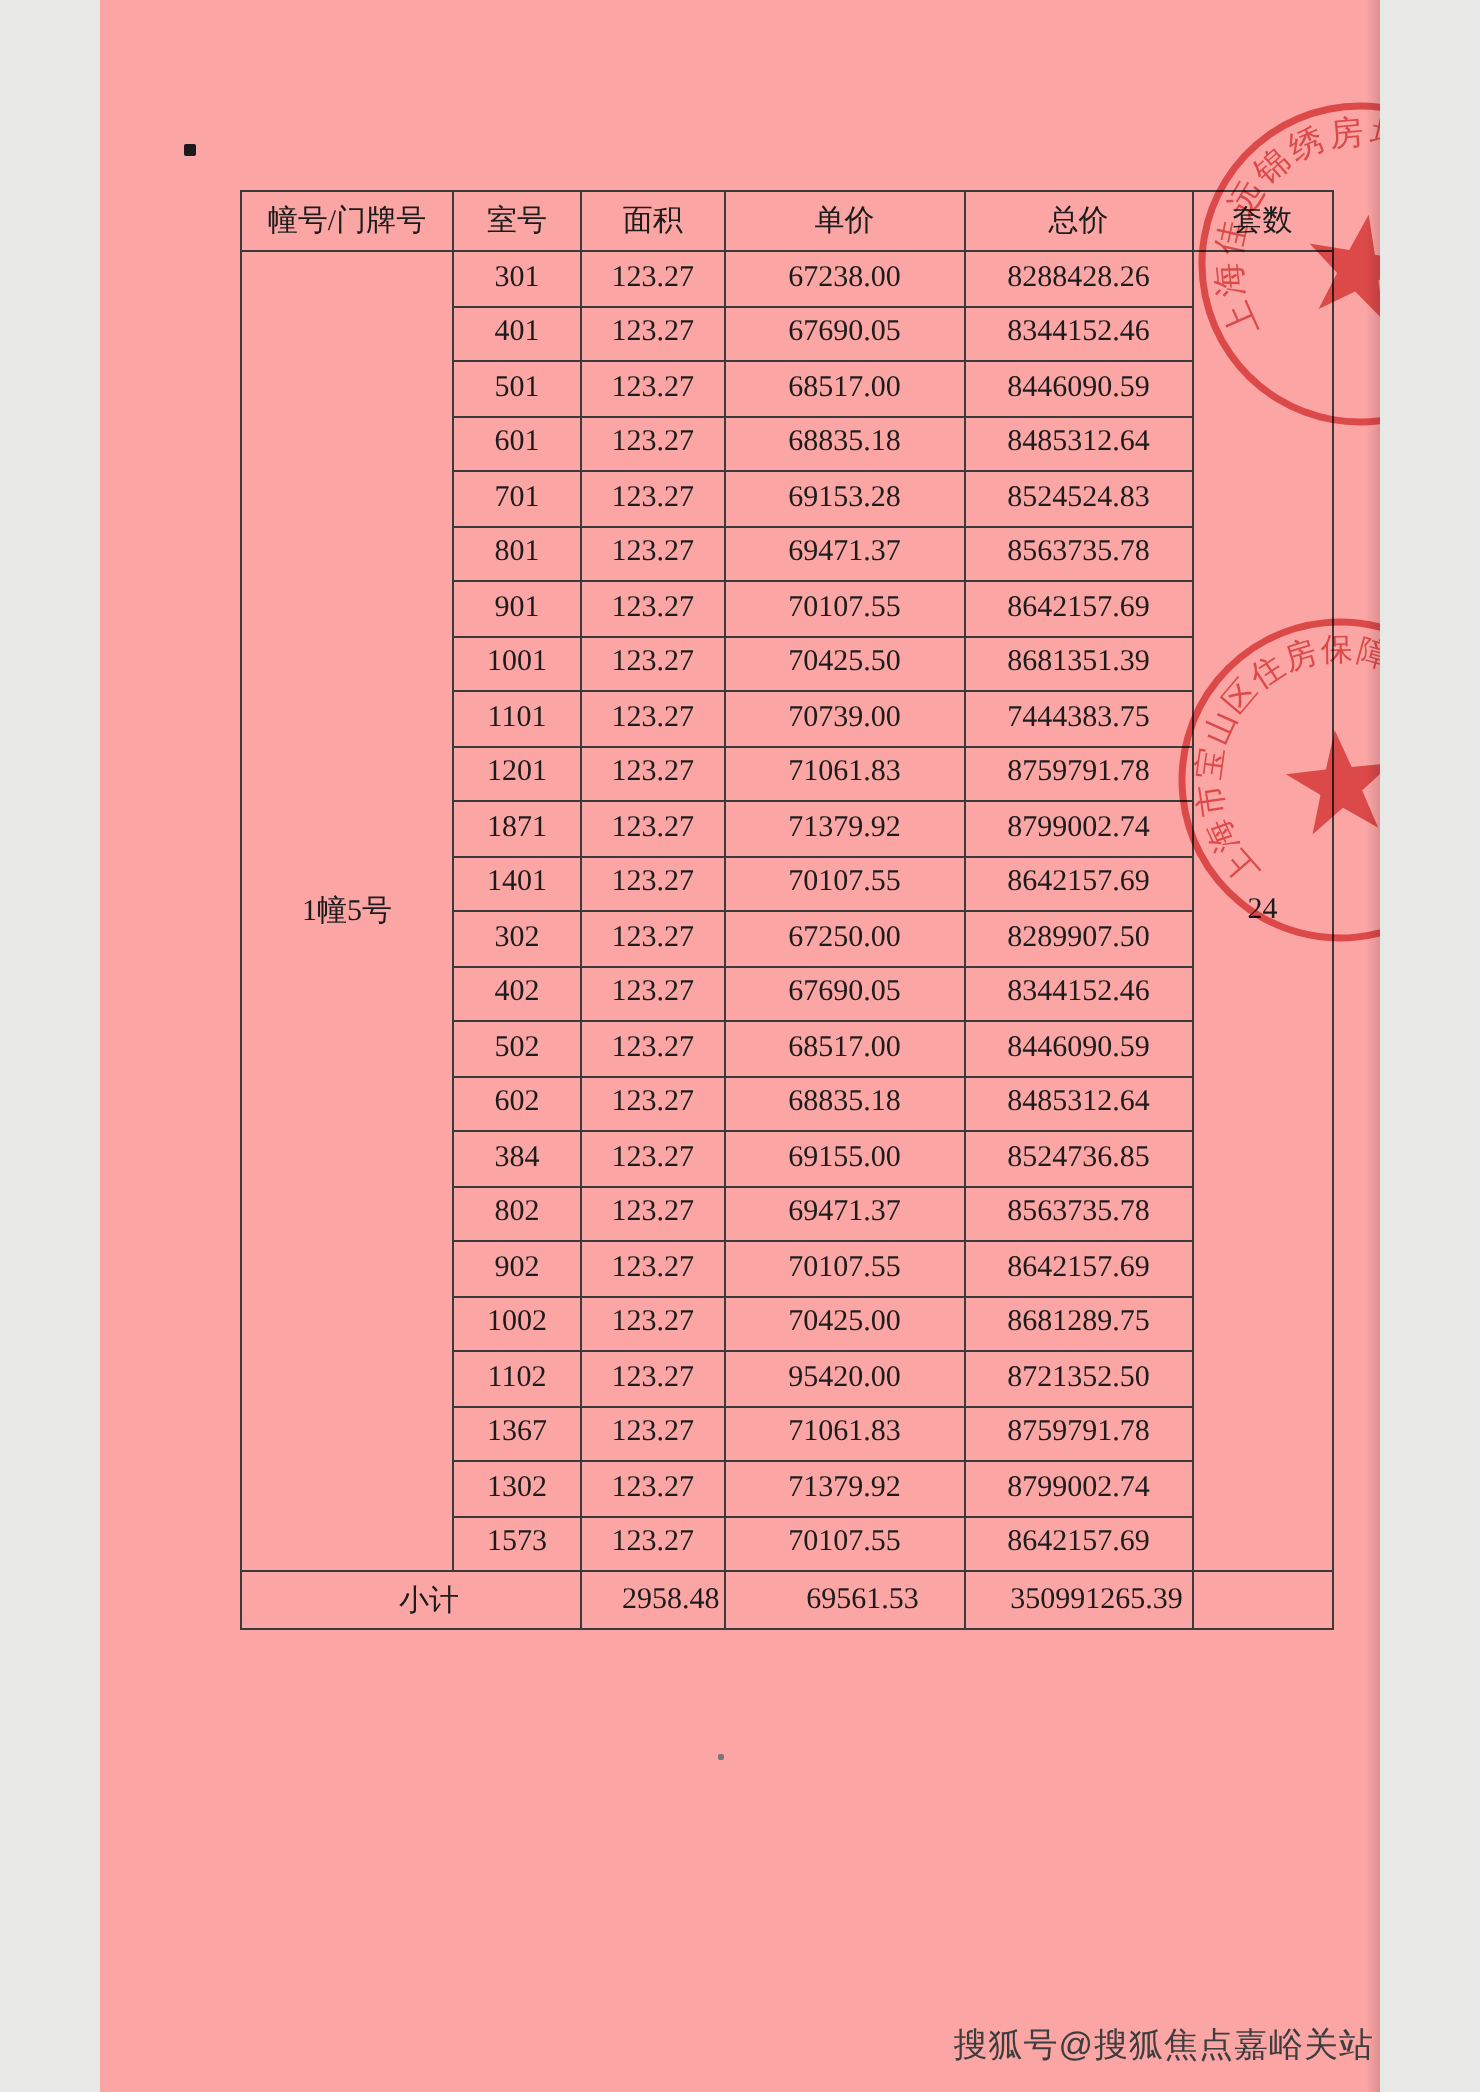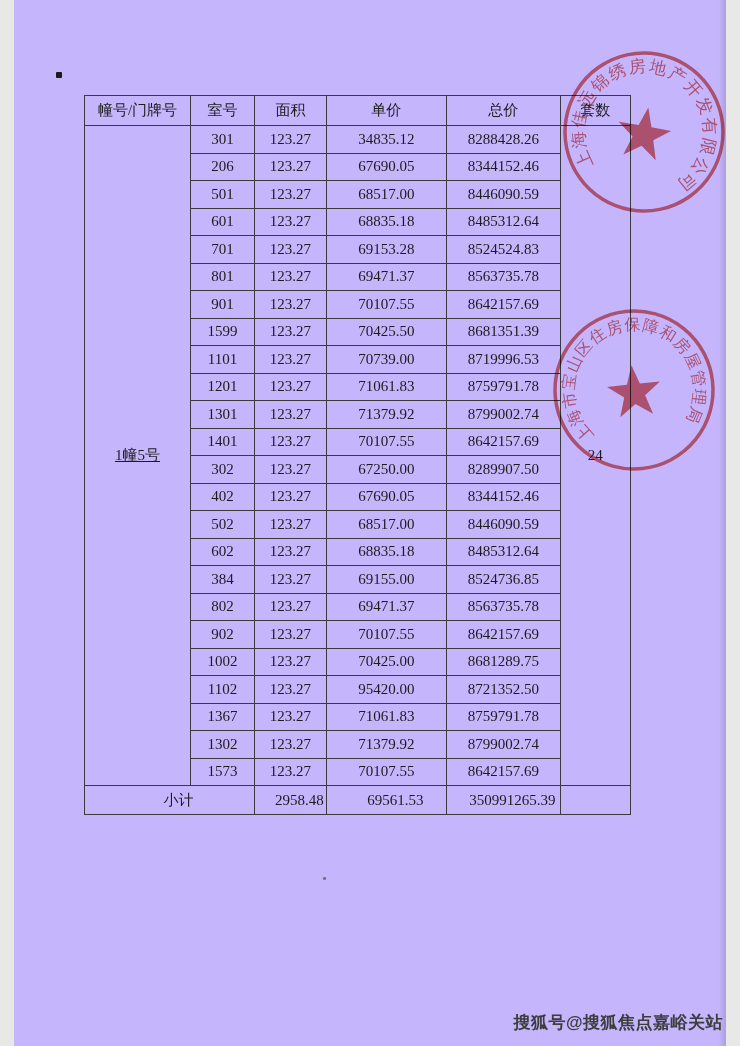--- a/index.html
+++ b/index.html
@@ -1,22 +1,22 @@
 <!DOCTYPE html>
 <html style="--stamp-color: #d85050;"><head>
 <meta charset="utf-8">
 <style>
   html, body { margin: 0; padding: 0; }
   body { background: #e8e8e6; }
   .page {
     position: relative;
-    width: 712px;
+    width: 640px;
     height: 1046px;
     margin: 0 auto;
-    background: #c4b5fd;
+    background: #fca5a5;
     overflow: hidden;
     font-family: "Liberation Serif", "DejaVu Serif", serif;
     color: #1c1c1c;
   }
   .scan-edge {
     position: absolute; top: 0; right: 0; width: 7px; height: 100%;
     background: linear-gradient(to right, rgba(0,0,0,0), rgba(0,0,0,0.13));
     pointer-events: none;
   }
   .artifact-dot {
@@ -35,21 +35,21 @@
   .price-table th, .price-table td {
     border: 1px solid #3a3a3a;
     text-align: center;
     vertical-align: middle;
     padding: 0 2px;
     height: 26.5px;
     font-weight: normal;
     white-space: nowrap;
   }
   .price-table thead th { height: 29px; }
-  .building-cell { font-weight: bold; text-decoration: underline; }
+  .building-cell { font-weight: bold; }
   .unit-count-cell { }
   .subtotal-row td { height: 28px; padding-left: 20px; }
 
   .stamp {
     position: absolute;
     opacity: 0.82;
     mix-blend-mode: multiply;
     pointer-events: none;
   }
   .stamp-1 { left: 545px; top: 47px; transform: rotate(10deg); }
@@ -60,21 +60,21 @@
     font-size: 17px;
     font-family: "Liberation Serif", "DejaVu Serif", serif;
     letter-spacing: 2px;
   }
   .stamp-star { fill: var(--stamp-color, #d85050); }
 
   .watermark {
     position: absolute;
     right: 3px; bottom: 12px;
     font-family: "Liberation Sans", "DejaVu Sans", sans-serif;
-    font-weight: 700;
+    font-weight: 400;
     font-size: 17px;
     color: #3d3d3d;
     letter-spacing: 0.5px;
   }
 </style>
 </head>
 <body>
 
 <div class="page">
 
@@ -98,26 +98,26 @@
         <th>单价</th>
         <th>总价</th>
         <th>套数</th>
       </tr>
     </thead>
     <tbody>
       <tr>
       <td rowspan="24" class="building-cell">1幢5号</td>
           <td>301</td>
       <td>123.27</td>
-      <td>34835.12</td>
+      <td>67238.00</td>
       <td>8288428.26</td>
     <td rowspan="24" class="unit-count-cell">24</td>
         </tr>
         <tr>
-      <td>206</td>
+      <td>401</td>
       <td>123.27</td>
       <td>67690.05</td>
       <td>8344152.46</td>
     </tr>
         <tr>
       <td>501</td>
       <td>123.27</td>
       <td>68517.00</td>
       <td>8446090.59</td>
     </tr>
@@ -139,39 +139,39 @@
       <td>69471.37</td>
       <td>8563735.78</td>
     </tr>
         <tr>
       <td>901</td>
       <td>123.27</td>
       <td>70107.55</td>
       <td>8642157.69</td>
     </tr>
         <tr>
-      <td>1599</td>
+      <td>1001</td>
       <td>123.27</td>
       <td>70425.50</td>
       <td>8681351.39</td>
     </tr>
         <tr>
       <td>1101</td>
       <td>123.27</td>
       <td>70739.00</td>
-      <td>8719996.53</td>
+      <td>7444383.75</td>
     </tr>
         <tr>
       <td>1201</td>
       <td>123.27</td>
       <td>71061.83</td>
       <td>8759791.78</td>
     </tr>
         <tr>
-      <td>1301</td>
+      <td>1871</td>
       <td>123.27</td>
       <td>71379.92</td>
       <td>8799002.74</td>
     </tr>
         <tr>
       <td>1401</td>
       <td>123.27</td>
       <td>70107.55</td>
       <td>8642157.69</td>
     </tr>

